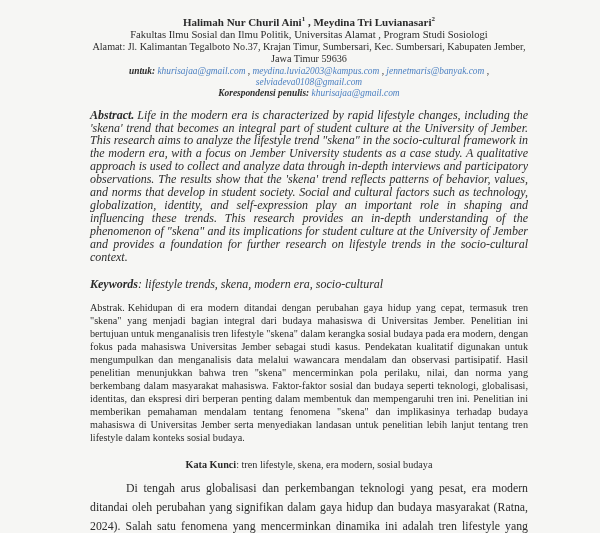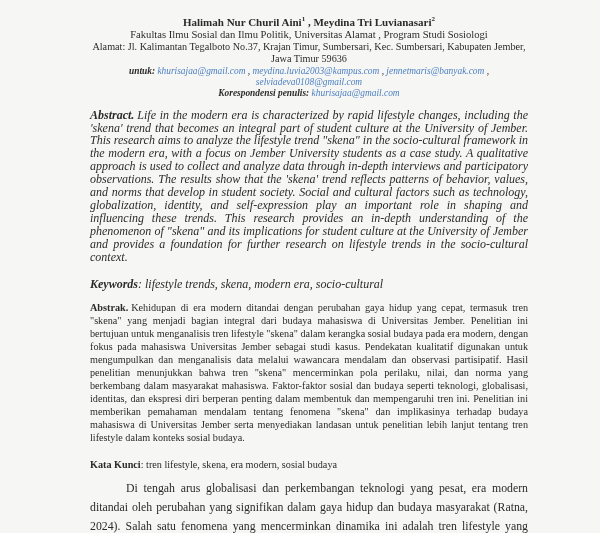--- a/index.html
+++ b/index.html
@@ -45,22 +45,22 @@
   .kw {
     margin: 14px 0 0 0;
     font-size: 12px; line-height: 13px; font-style: italic;
   }
   .kw .lbl { font-weight: bold; }
   .abs-id {
     margin: 10px 0 0 0;
     font-size: 10.2px; line-height: 13px;
     text-align: justify;
   }
-  .abs-id .lbl { font-weight: bold; margin-right: 3px; }
-  .kk { margin: 14px 0 0 0; font-size: 10.2px; line-height: 13px; }
+  .abs-id .lbl { font-weight: normal; margin-right: 3px; }
+  .kk { margin: 14px 0 0 0; font-size: 10.2px; line-height: 13px; text-align: center; }
   .kk .lbl { font-weight: bold; }
   
   .sect-h {
     margin: 26px 0 0 0;
     font-size: 11.5px; font-weight: bold; line-height: 14px;
     letter-spacing: 0.3px;
   }
   .body-p {
     margin: 8px 0 0 0;
     font-size: 11.8px; line-height: 19.4px;

